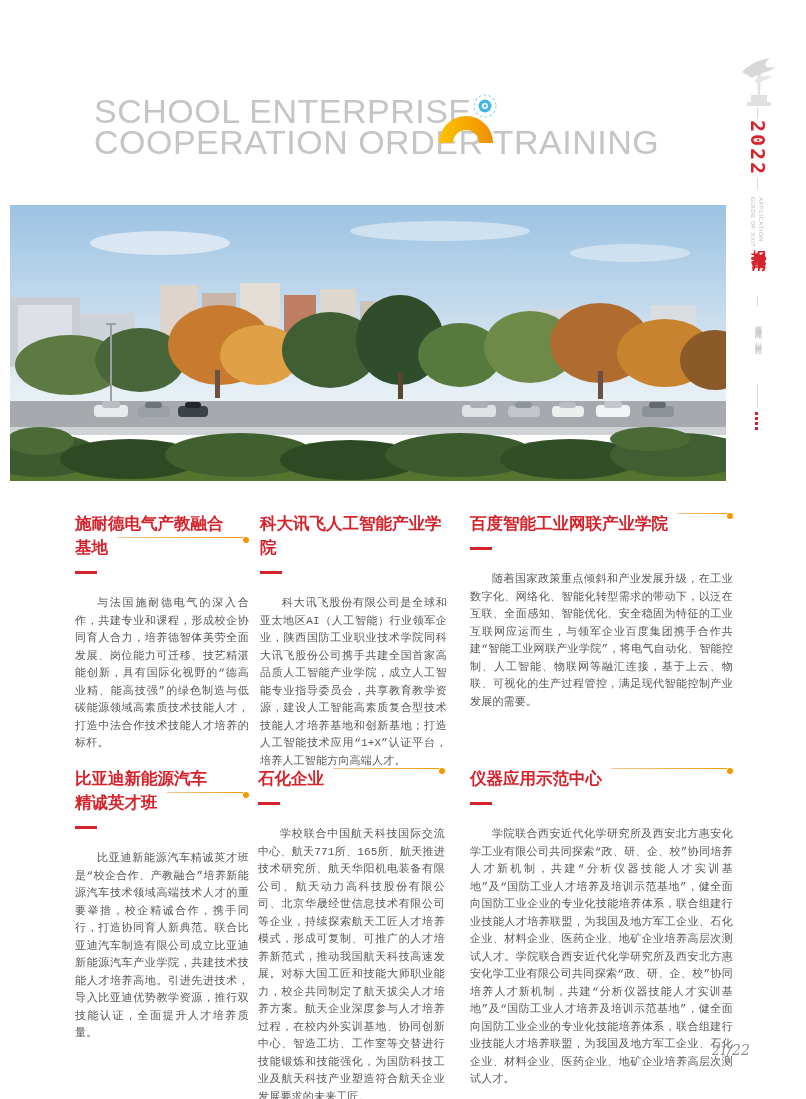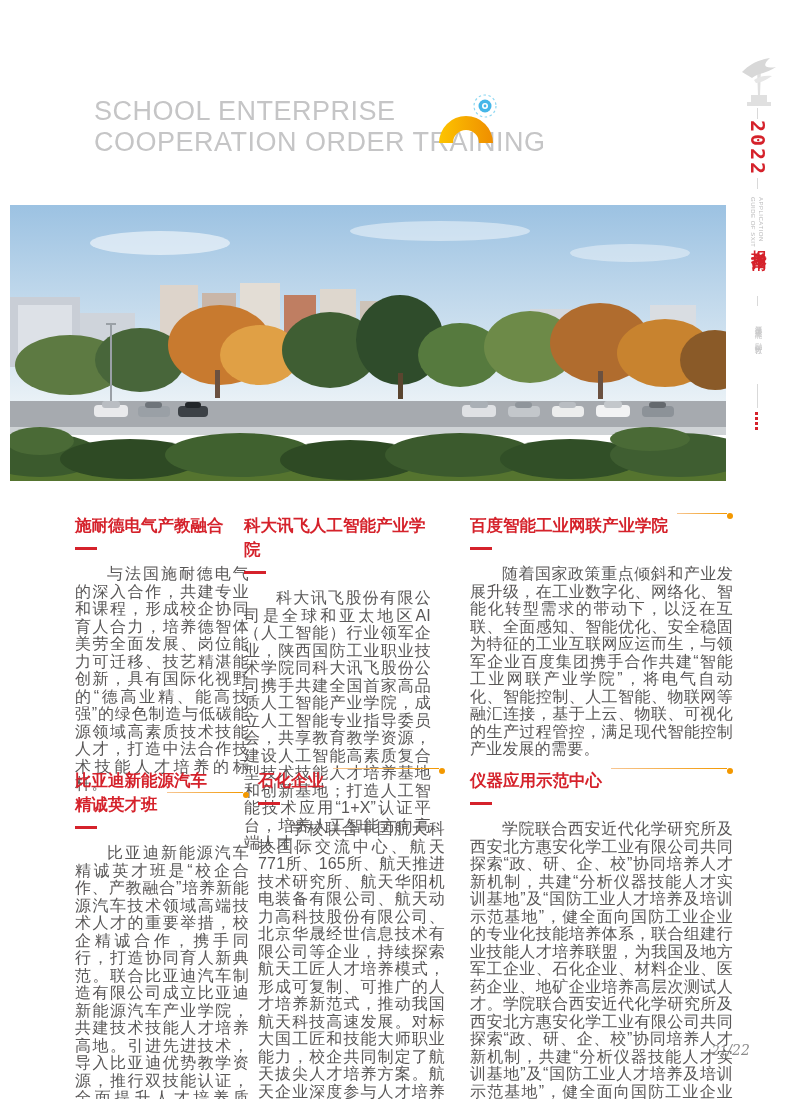--- a/index.html
+++ b/index.html
@@ -3,21 +3,21 @@
 <meta charset="utf-8">
 <style>
   html,body{margin:0;padding:0;}
   body{
     width:806px;height:1099px;position:relative;background:#ffffff;
     font-family:"Liberation Sans","DejaVu Sans",sans-serif;overflow:hidden;
   }
   
   .header-title{
     position:absolute;left:94px;top:96px;
-    font-size:27px;line-height:31px;color:#c5c5c6;letter-spacing:.5px;font-weight:400;
+    font-size:34px;line-height:31px;color:#c5c5c6;letter-spacing:.5px;font-weight:400;
   }
   .logo{position:absolute;left:436px;top:92px;width:72px;height:58px;}
   
   .sb{position:absolute;}
   .sb-vline{position:absolute;left:757px;width:1px;background:#d9d9d9;}
   .sb-year{
     left:746px;top:120px;writing-mode:vertical-rl;color:#d5222b;
     font-size:20px;font-weight:bold;letter-spacing:2px;font-family:"DejaVu Sans Mono","Liberation Mono",monospace;
   }
   .sb-guide-en{
@@ -31,33 +31,33 @@
   .sb-motto{
     left:753px;top:320px;writing-mode:vertical-rl;font-size:7.5px;
     color:#c7c7c8;letter-spacing:1.5px;
   }
   .sb-dots{left:755px;top:412px;display:flex;flex-direction:column;gap:2px;}
   .sb-dots div{width:3px;height:3px;background:#d5222b;}
   .statue{position:absolute;left:736px;top:56px;width:46px;height:52px;}
   
   .photo{position:absolute;left:10px;top:205px;width:716px;height:276px;display:block;}
   
-  .section{position:absolute;}
+  .section{position:absolute;font-family:Liberation Mono, monospace;}
   .sec-title{color:#d5222b;font-size:16.5px;font-weight:bold;line-height:24px;}
   .rule-row{display:flex;}
   .rule-row .t{white-space:nowrap;}
   .hrule{flex:1;height:1px;background:linear-gradient(to right,#f7c693,#f39800);margin-left:9px;}
   .hdot{width:6px;height:6px;border-radius:50%;background:#f39800;flex:none;}
   .red-dash{width:22px;height:3px;background:#d5222b;margin-top:10px;}
   .sec-body{
-    margin-top:15px;font-size:16px;line-height:17.5px;color:#595757;
+    margin-top:21px;font-size:11px;line-height:17.5px;color:#595757;
     text-align:justify;text-indent:2em;letter-spacing:.2px;
   }
   .pos-s1{left:75px;top:513px;width:174px;}
-  .pos-s2{left:244px;top:513px;width:187px;}
+  .pos-s2{left:260px;top:513px;width:187px;}
   .pos-s3{left:470px;top:513px;width:263px;}
   .pos-s4{left:75px;top:768px;width:174px;}
   .pos-s5{left:258px;top:768px;width:187px;}
   .pos-s6{left:470px;top:768px;width:263px;}
   
   .page-num{
     position:absolute;left:712px;top:1040px;color:#8a8a8a;
     font-family:"DejaVu Serif","Liberation Serif",serif;font-style:italic;
   }
   .page-num .cur{font-size:12px;}
@@ -188,20 +188,25 @@
   <ellipse cx="450" cy="250" rx="75" ry="22" fill="#3b5a2d"></ellipse>
   <ellipse cx="560" cy="254" rx="70" ry="20" fill="#314f27"></ellipse>
   <ellipse cx="670" cy="250" rx="70" ry="22" fill="#3f5e31"></ellipse>
   <ellipse cx="30" cy="236" rx="34" ry="14" fill="#4a6a36"></ellipse>
   <ellipse cx="640" cy="234" rx="40" ry="12" fill="#4a6a36"></ellipse>
 </svg>
 
 <div class="section pos-s1">
   <div class="sec-title">
     <div class="t">施耐德电气产教融合</div>
+    <div class="rule-row">
+      <span class="t">基地</span>
+      <span class="hrule"></span>
+      <span class="hdot"></span>
+    </div>
   </div>
   <div class="red-dash"></div>
   <div class="sec-body">与法国施耐德电气的深入合作，共建专业和课程，形成校企协同育人合力，培养德智体美劳全面发展、岗位能力可迁移、技艺精湛能创新，具有国际化视野的“德高业精、能高技强”的绿色制造与低碳能源领域高素质技术技能人才，打造中法合作技术技能人才培养的标杆。</div>
 </div>
 
 <div class="section pos-s2">
   <div class="sec-title">
     <div class="t">科大讯飞人工智能产业学院</div>
   </div>
   <div class="red-dash"></div>

